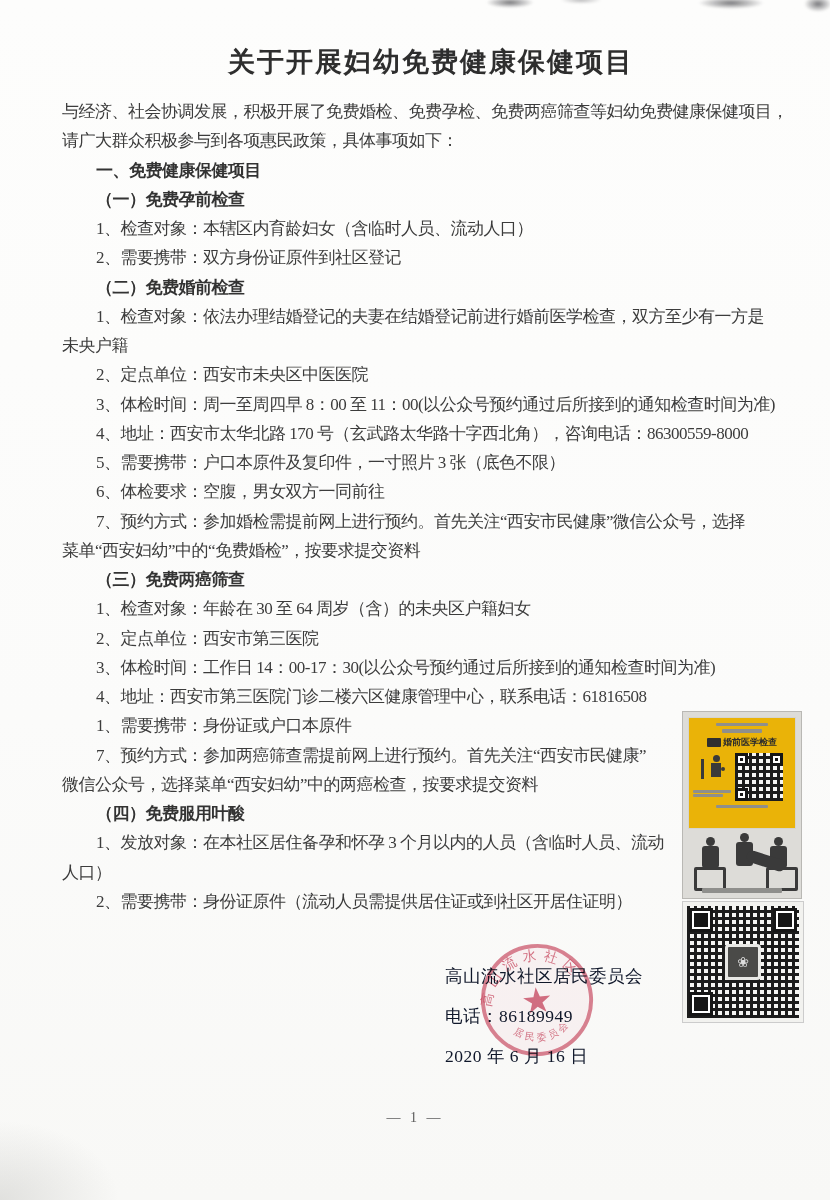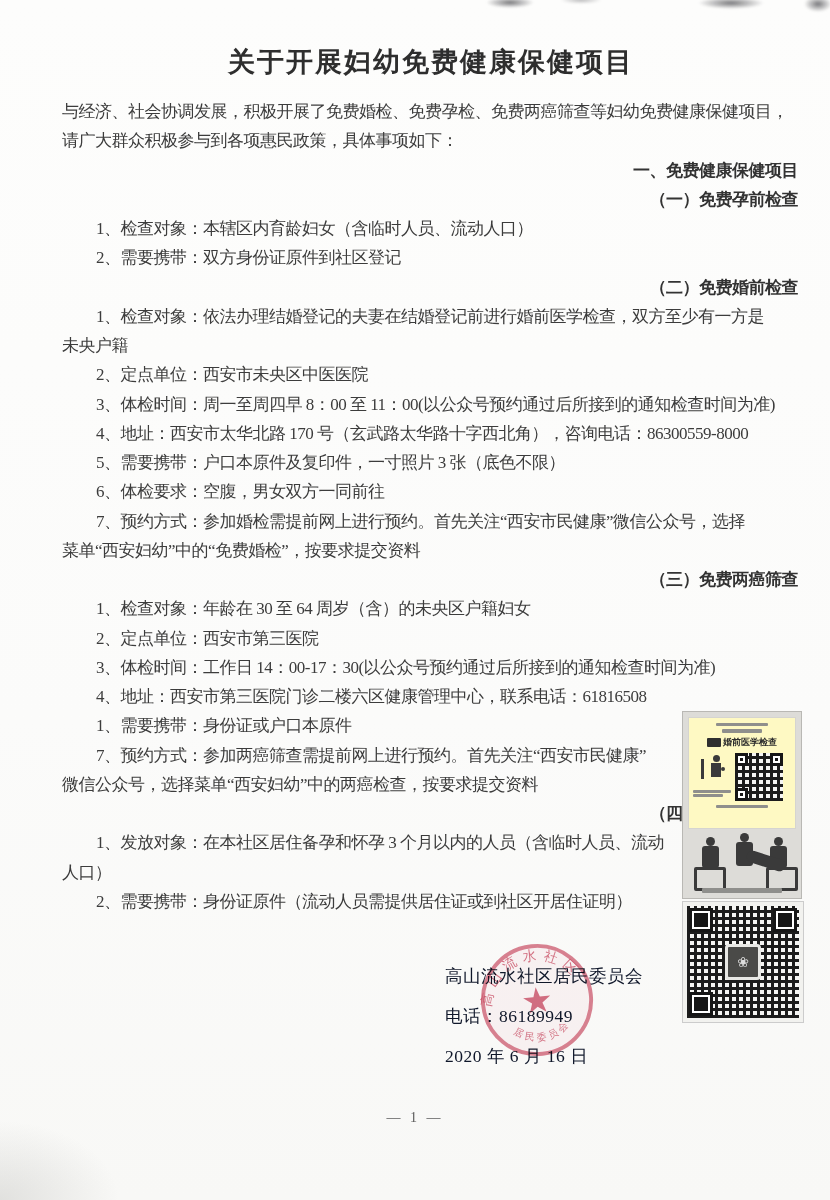--- a/index.html
+++ b/index.html
@@ -16,36 +16,36 @@
   
   .doc-title{position:absolute;top:44px;left:16px;width:100%;text-align:center;
              font-family:"Liberation Sans", sans-serif;font-weight:700;
              font-size:27px;letter-spacing:2px;color:#2e2e2e;}
   
   .body-flow{position:absolute;top:97px;left:62px;width:736px;
              font-size:17px;line-height:29.25px;letter-spacing:-0.5px;
              color:#3c3c3c;white-space:nowrap;}
   .ln{height:29.25px;}
   .ind{text-indent:2em;}
-  .bold{font-family:Liberation Sans, sans-serif;font-weight:700;color:#333;text-align:right;}
+  .bold{font-family:Liberation Sans, sans-serif;font-weight:700;color:#333;}
   
   .sig{position:absolute;left:445px;top:964px;font-size:17.5px;color:#0f172a;
        letter-spacing:.5px;white-space:nowrap;}
   .sig div{height:40px;}
   
   .stamp{position:absolute;left:478px;top:941px;width:118px;height:118px;
          transform:rotate(-6deg);mix-blend-mode:multiply;opacity:.92;}
   
   .page-num{position:absolute;top:1110px;left:0;width:100%;text-align:center;
             font-size:14px;color:#5a5a5a;letter-spacing:3px;}
   
   .poster{position:absolute;left:682px;top:711px;width:120px;height:188px;
           background:#dddcd8;border:1px solid #b9b8b4;box-sizing:border-box;
           padding:5px 5px 0 5px;}
-  .poster-card{background:#fef9c3;border:1px solid #d5d4d0;height:112px;
+  .poster-card{background:#eab308;border:1px solid #d5d4d0;height:112px;
           box-sizing:border-box;padding:4px 4px;position:relative;}
   .blur-line{background:#8f8f8c;filter:blur(.7px);border-radius:1px;}
   .p-tiny{height:3px;width:52px;margin:1px auto 3px auto;}
   .p-sub{height:4px;width:40px;margin:0 auto 3px auto;}
   .p-title{display:flex;align-items:center;justify-content:center;gap:2px;
            font-family:"Liberation Sans", sans-serif;font-weight:700;
            font-size:9px;color:#2c2c2c;white-space:nowrap;}
   .p-badge{display:inline-block;width:14px;height:9px;background:#2f2f2f;border-radius:1px;}
   .p-row{display:flex;margin-top:4px;align-items:flex-start;}
   .p-illu{width:40px;height:44px;position:relative;}

